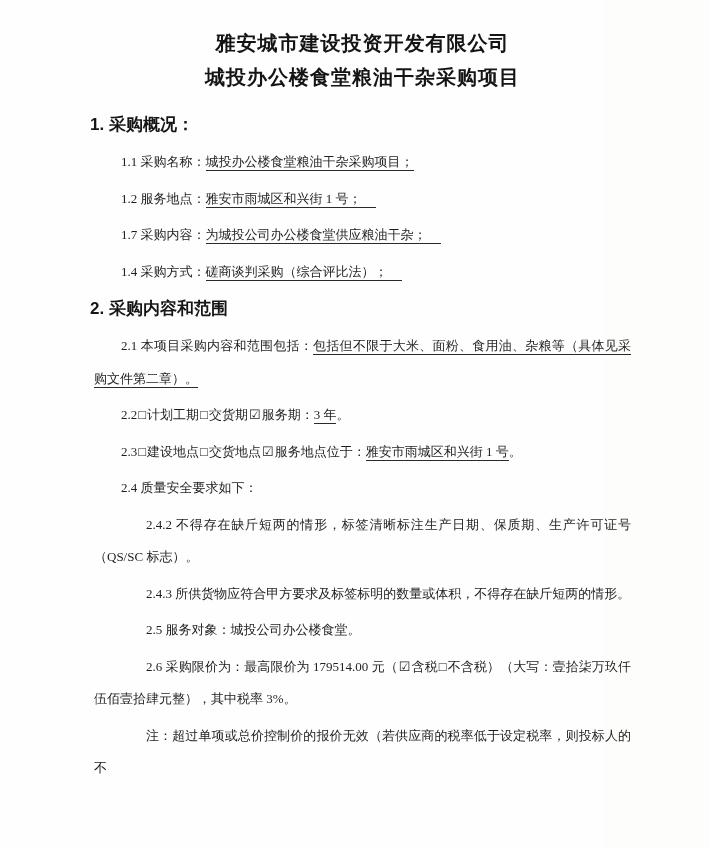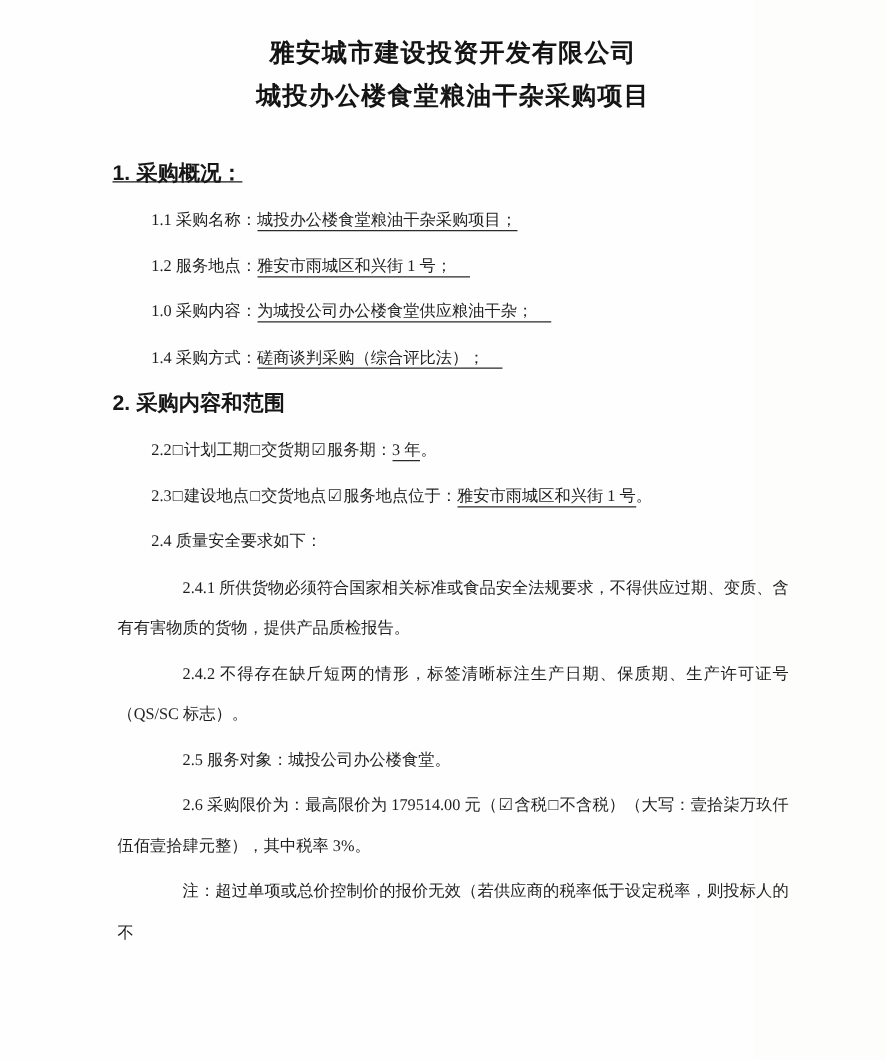--- a/index.html
+++ b/index.html
@@ -33,21 +33,21 @@
   }
   
   .sec-heading {
     font-family: "Liberation Sans", "DejaVu Sans", sans-serif;
     font-weight: 700;
     font-size: 17px;
     line-height: 34px;
     margin: 0;
     color: #161616;
   }
-  .sec-heading.first { margin-top: 28px; text-decoration: underline; }
+  .sec-heading.first { margin-top: 14px; }
   
   p.body {
     margin: 4px;
     font-size: 13px;
     line-height: 32.5px;
     text-align: justify;
     color: #1e1e1e;
   }
   .ind1 { text-indent: 27px; }   
   .ind2 { text-indent: 52px; }   
@@ -69,38 +69,39 @@
       <div class="title-line">雅安城市建设投资开发有限公司</div>
       <div class="title-line">城投办公楼食堂粮油干杂采购项目</div>
     </div>
 
     <h2 class="sec-heading first">1. 采购概况：</h2>
 
     <p class="body ind1"><span>1.1 采购名称：</span><span class="u">城投办公楼食堂粮油干杂采购项目；</span></p>
 
     <p class="body ind1"><span>1.2 服务地点：</span><span class="u u-tail">雅安市雨城区和兴街 1 号；</span></p>
 
-    <p class="body ind1"><span>1.0 采购内容：</span><span class="u u-tail">为城投公司办公楼食堂供应粮油干杂；</span></p>
+    <p class="body ind1"><span>1.7 采购内容：</span><span class="u u-tail">为城投公司办公楼食堂供应粮油干杂；</span></p>
 
     <p class="body ind1"><span>1.4 采购方式：</span><span class="u u-tail">磋商谈判采购（综合评比法）；</span></p>
 
 
     <h2 class="sec-heading">2. 采购内容和范围</h2>
 
+    <p class="body ind1"><span>2.1 本项目采购内容和范围包括：</span><span class="u">包括但不限于大米、面粉、食用油、杂粮等（具体见采购文件第二章）。</span></p>
 
     <p class="body ind1"><span>2.2</span><span class="cb">□</span><span>计划工期</span><span class="cb">□</span><span>交货期</span><span class="cb">☑</span><span>服务期：</span><span class="u">3 年</span><span>。</span></p>
 
     <p class="body ind1"><span>2.3</span><span class="cb">□</span><span>建设地点</span><span class="cb">□</span><span>交货地点</span><span class="cb">☑</span><span>服务地点位于：</span><span class="u">雅安市雨城区和兴街 1 号</span><span>。</span></p>
 
     <p class="body ind1">2.4 质量安全要求如下：</p>
 
-    <p class="body ind2">2.4.1 所供货物必须符合国家相关标准或食品安全法规要求，不得供应过期、变质、含有有害物质的货物，提供产品质检报告。</p>
 
     <p class="body ind2">2.4.2 不得存在缺斤短两的情形，标签清晰标注生产日期、保质期、生产许可证号（QS/SC 标志）。</p>
 
+    <p class="body ind2">2.4.3 所供货物应符合甲方要求及标签标明的数量或体积，不得存在缺斤短两的情形。</p>
 
     <p class="body ind2">2.5 服务对象：城投公司办公楼食堂。</p>
 
     <p class="body ind2"><span>2.6 采购限价为：最高限价为 </span><span>179514.00</span><span> 元（</span><span class="cb">☑</span><span>含税</span><span class="cb">□</span><span>不含税</span><span>）（大写：</span><span>壹拾柒万玖仟伍佰壹拾肆元整</span><span>），其中税率 3%。</span></p>
 
     <p class="body ind2">注：超过单项或总价控制价的报价无效（若供应商的税率低于设定税率，则投标人的不</p>
 
   </div>
 </div>
 

